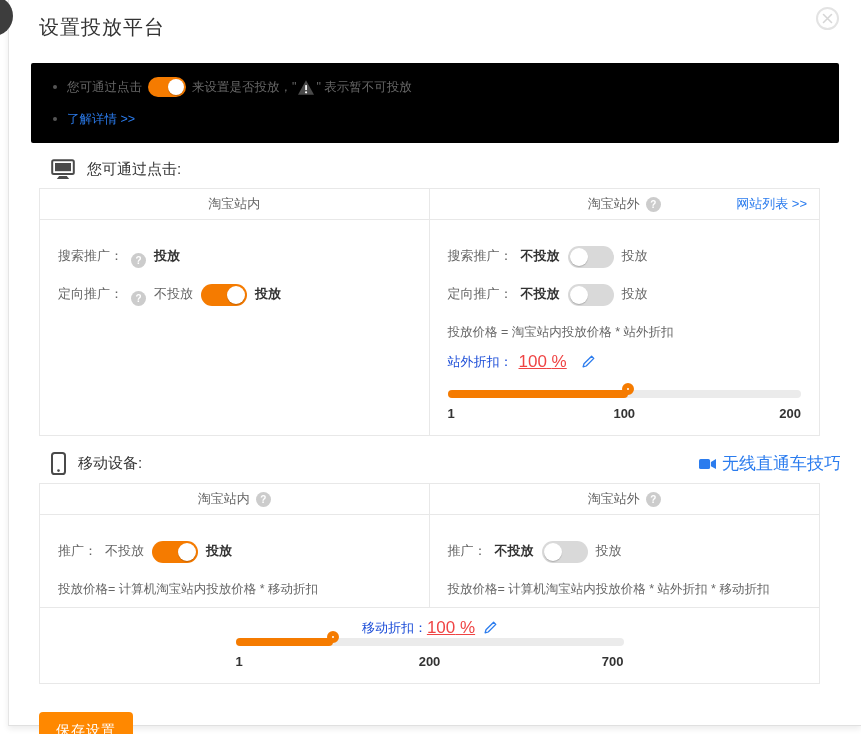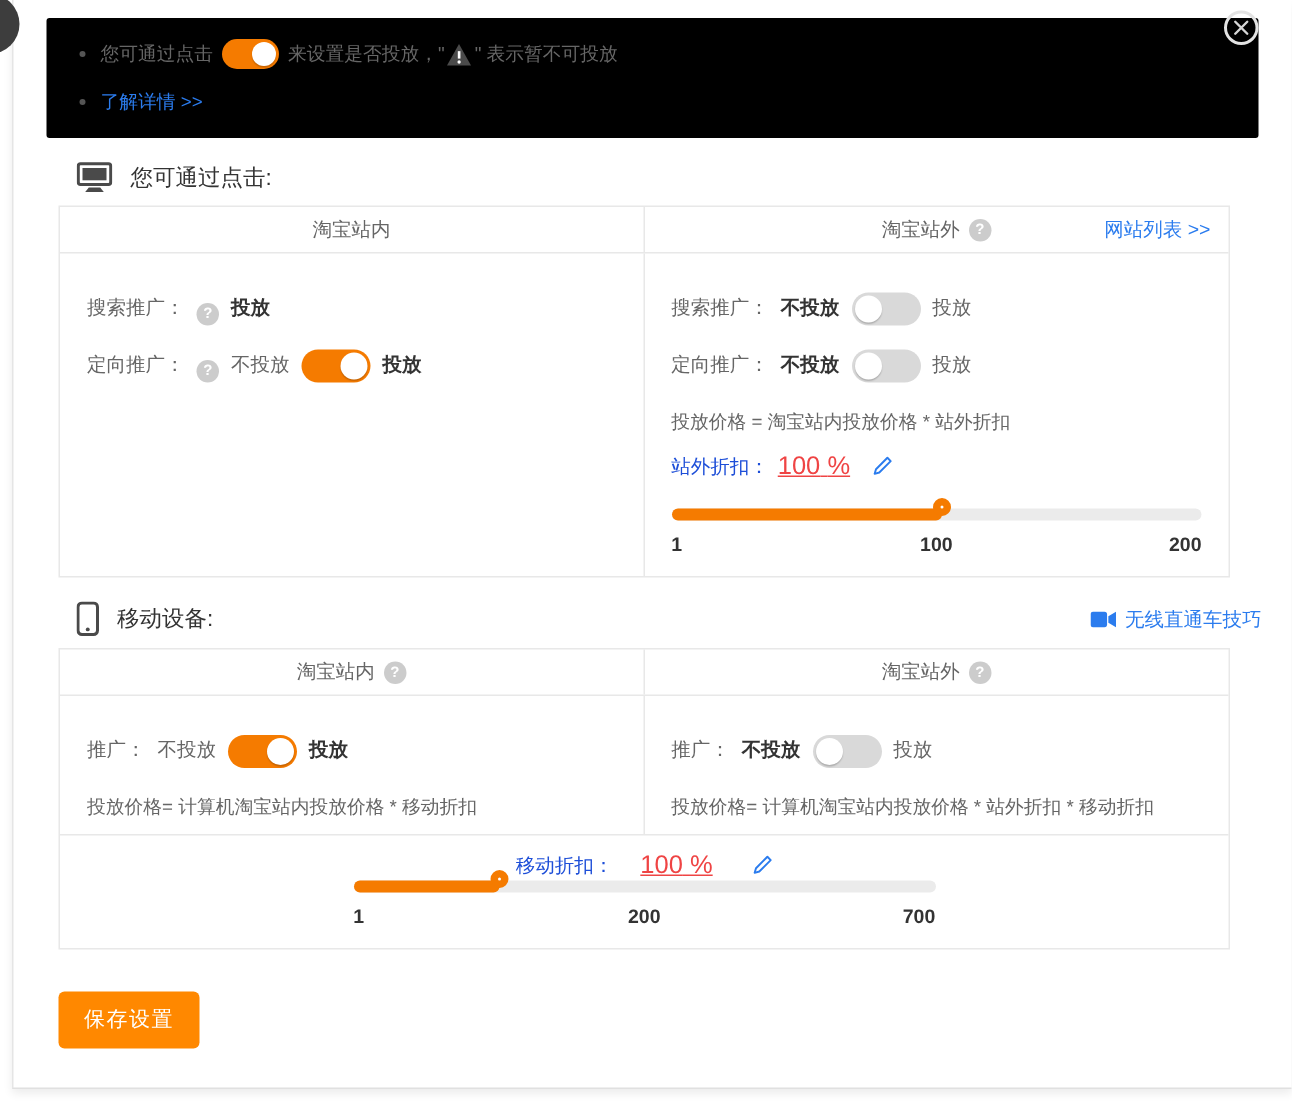--- a/index.html
+++ b/index.html
@@ -26,21 +26,21 @@
   .notice-line { display:flex; align-items:center; line-height:22px; }
   .bullet { width:4px; height:4px; border-radius:50%; background:#555; margin:0 10px 0 6px; flex:none; }
   .warn-icon { display:inline-flex; margin:0 2px; vertical-align:middle; }
   .link { color:#2b7cee; text-decoration:none; cursor:pointer; }
 
   
   .section-head { display:flex; align-items:center; margin:16px 0 8px 20px; color:#333;
     font-size:15px; }
   .section-head .dev-icon { margin-right:12px; display:inline-flex; }
   .section-head .spacer { flex:1; }
-  .video-link { display:inline-flex; align-items:center; gap:6px; font-size:13px; margin-right:-2px;text-align:right; }
+  .video-link { display:inline-flex; align-items:center; gap:6px; font-size:17px; margin-right:-2px;text-align:right; }
 
   
   .tbl { margin:0 19px 0 8px; border:1px solid #e8e8e8; }
   .tbl-header { display:grid; grid-template-columns:50% 50%; border-bottom:1px solid #e8e8e8; }
   .th { position:relative; height:30px; display:flex; align-items:center; justify-content:center;
     gap:6px; color:#666; font-size:13px; }
   .th.first { border-right:1px solid #e8e8e8; }
   .th .corner-link { position:absolute; right:12px; top:0; line-height:30px; }
   .tbl-body { display:grid; grid-template-columns:50% 50%; }
   .cell { padding:10px 18px 14px 18px; }
@@ -81,40 +81,41 @@
   .slider { position:relative; height:8px; border-radius:4px; background:#ebebeb; cursor:pointer; }
   .slider-fill { position:absolute; left:0; top:0; height:100%; border-radius:4px; background:#f57b00; }
   .slider-thumb { position:absolute; top:-7px; width:12px; height:12px; border-radius:50%;
     background:#fff; border:5px solid #f57b00; transform:translateX(-50%); cursor:grab; }
   .scale { position:relative; display:flex; justify-content:space-between; margin-top:8px;
     font-size:13px; font-weight:700; color:#333; }
   .scale .mid { position:absolute; left:50%; transform:translateX(-50%); }
 
   
   .tbl-footer { border-top:1px solid #e8e8e8; padding:10px 0 14px 0; }
-  .tf-label { display:flex; align-items:center; justify-content:center; gap:18px; }
+  .tf-label { display:flex; align-items:center; justify-content:center; gap:0; }
   .tf-slider { width:388px; margin:0 auto; }
 
   .save-btn { margin:28px 0 0 8px; display:inline-block; background:#ff8800; color:#fff;
     border:none; border-radius:4px; font-size:14px; padding:10px 17px; cursor:pointer;
     font-family:inherit; letter-spacing:1px; }
 </style>
 </head>
 <body>
 
 <div class="corner-badge"></div>
 
 <div class="panel">
 
   <div class="close-btn">
     <svg width="11" height="11" viewBox="0 0 11 11">
         <path d="M1.5 1.5 L9.5 9.5 M9.5 1.5 L1.5 9.5" stroke="#d6d6d6" stroke-width="1.6" stroke-linecap="round"></path>
       </svg>
   </div>
 
+  <h1 class="page-title">设置投放平台</h1>
 
   <div class="notice">
     <div class="notice-line">
       <span class="bullet"></span>
       <span>您可通过点击</span>
       <span style="display:inline-flex;" class="state-on">
         <span class="toggle small">
             <span class="knob"></span>
           </span>
       </span>

